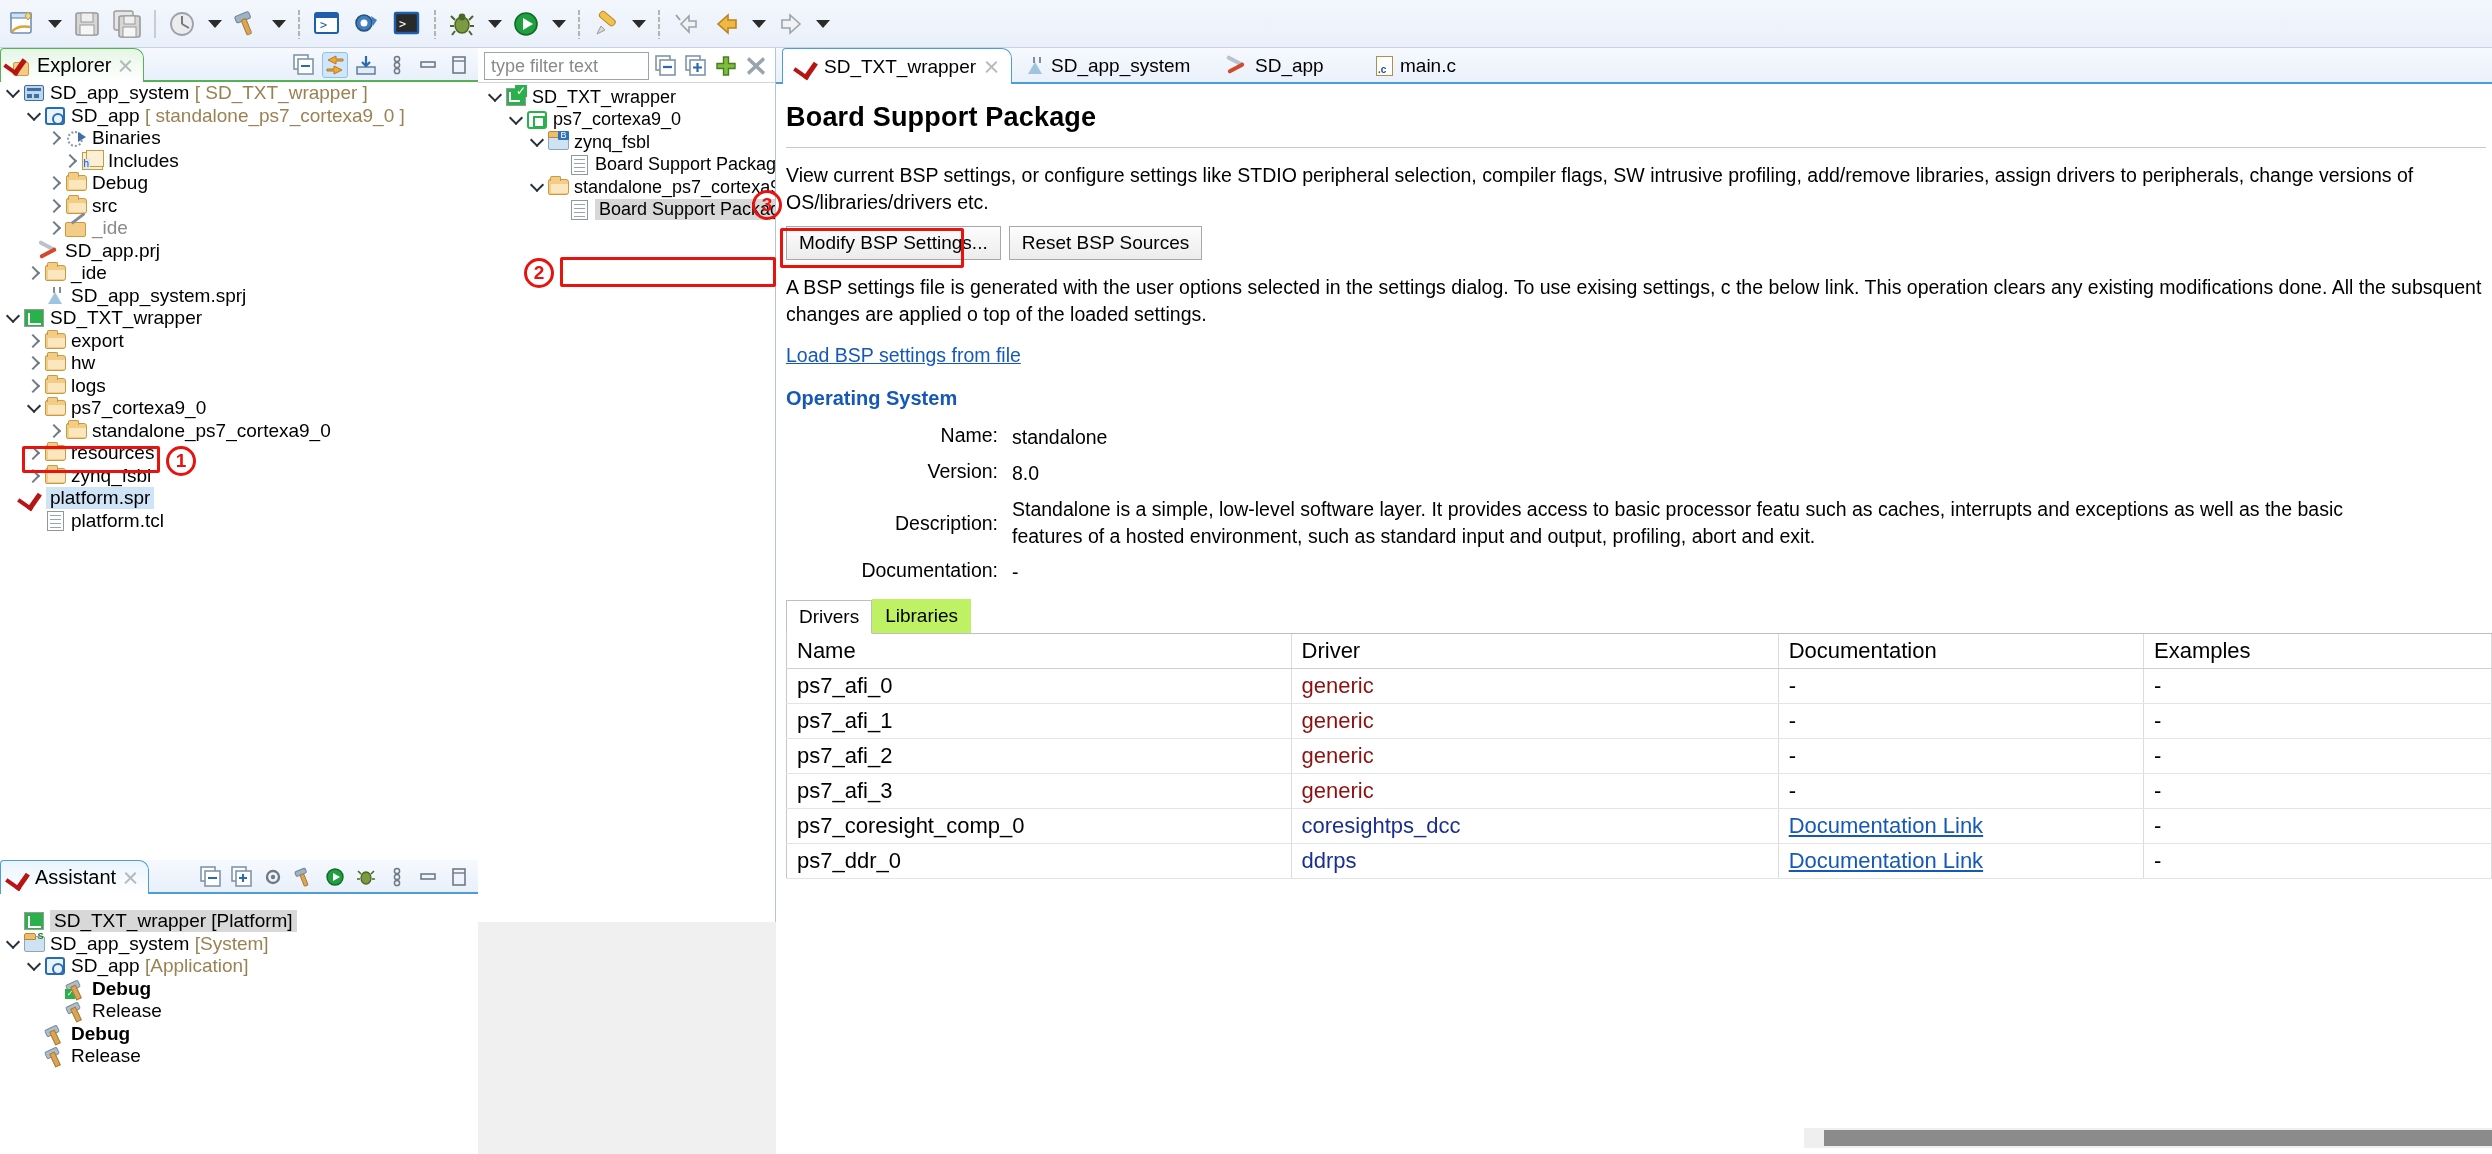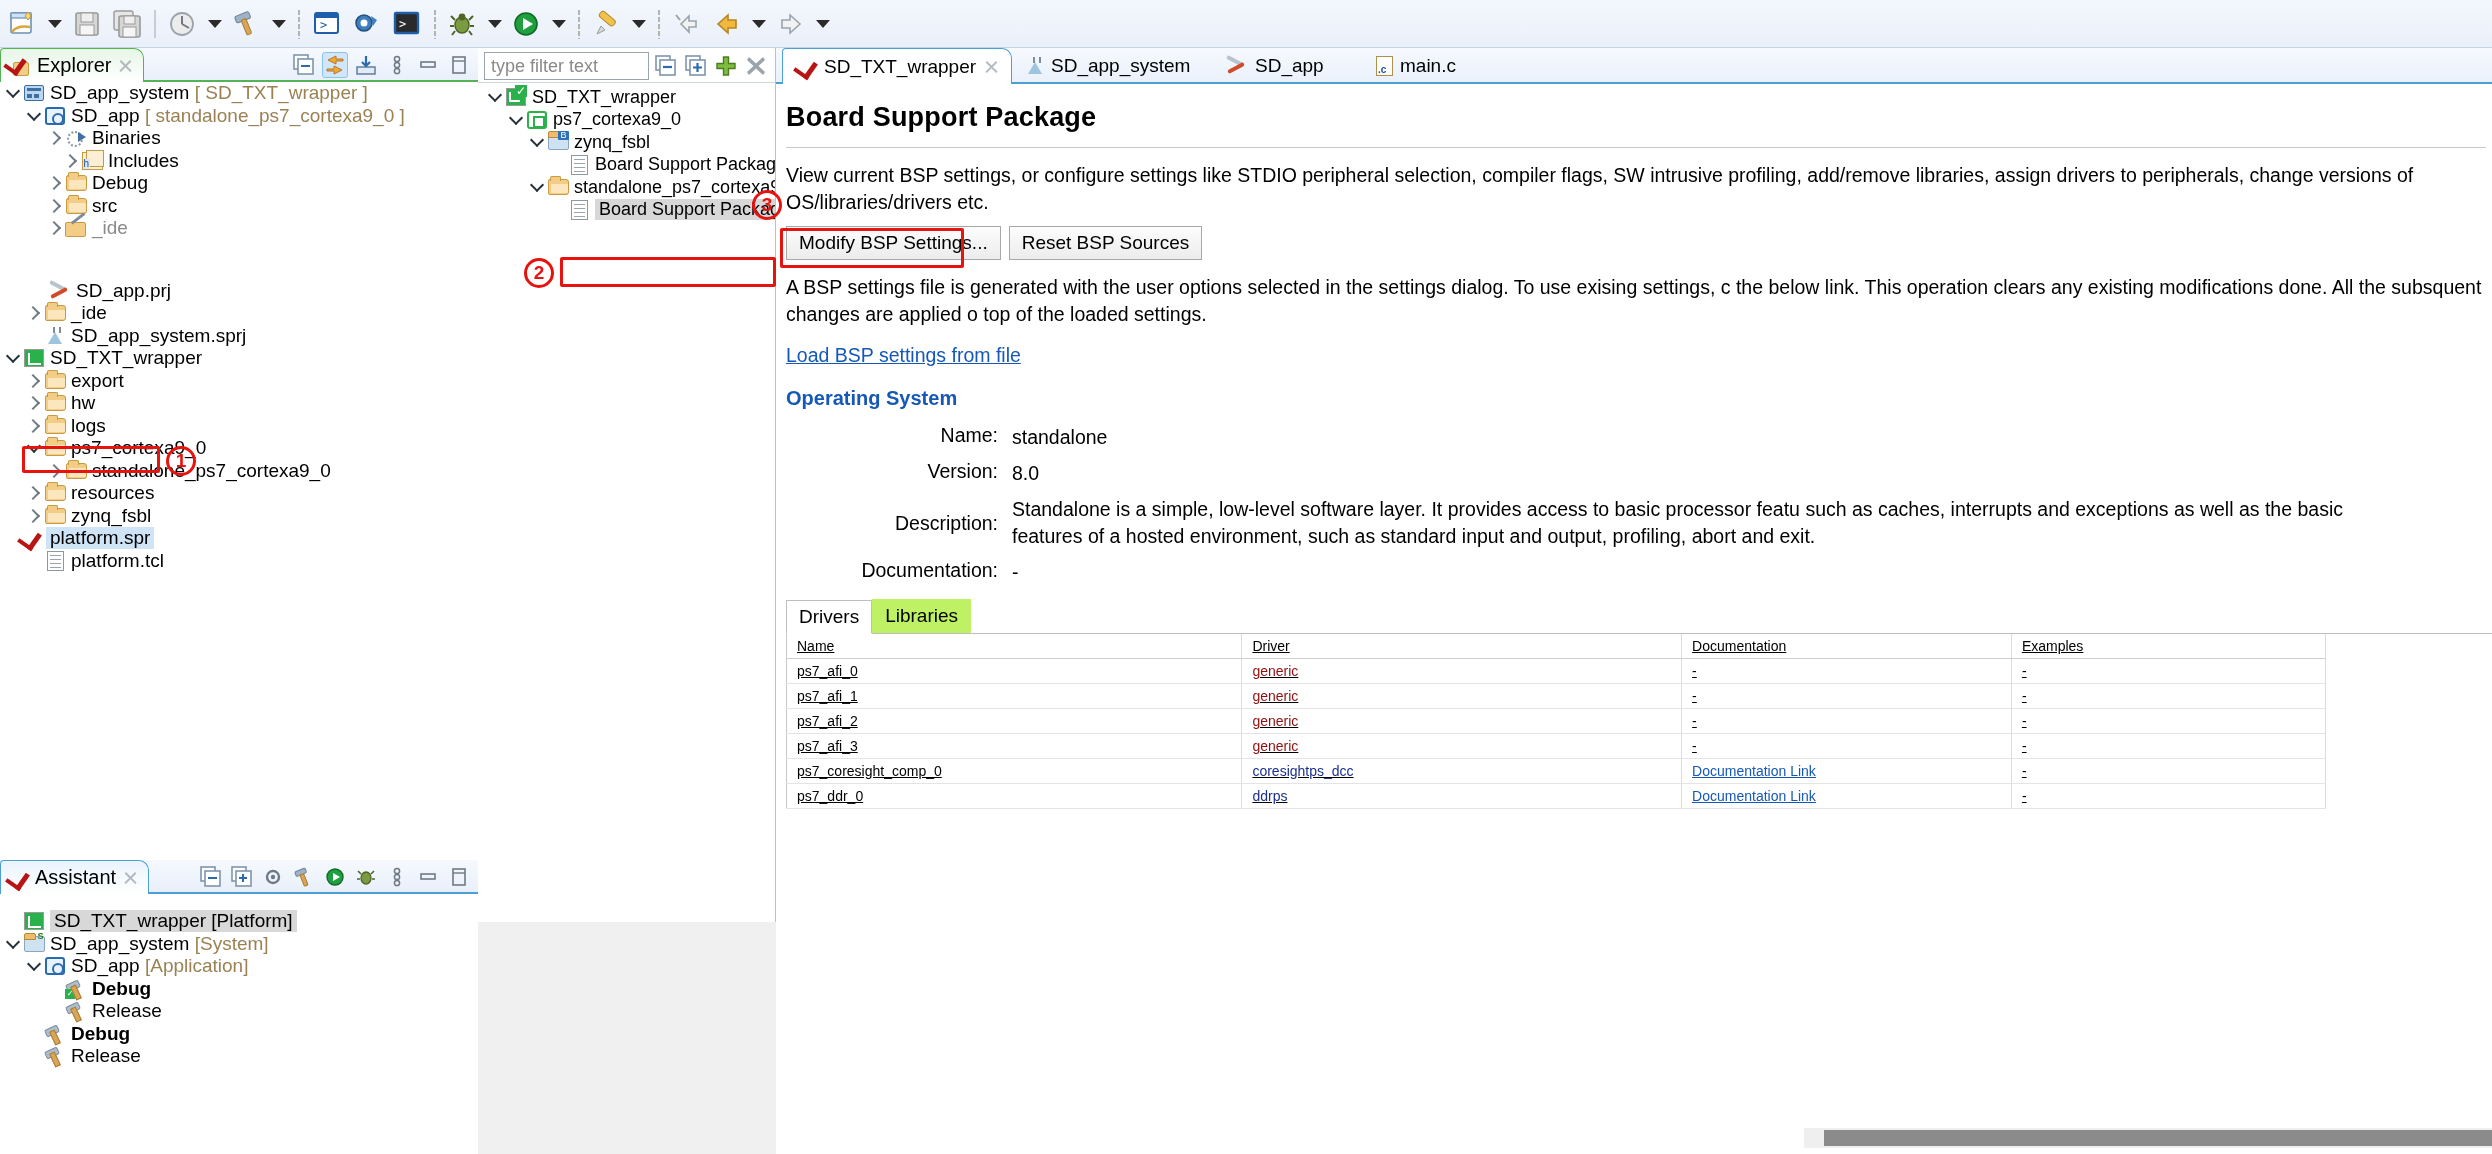--- a/index.html
+++ b/index.html
@@ -146,21 +146,21 @@
   .oslist { margin-top:14px; font-size:19.5px; }
   .osrow { display:flex; margin-bottom:9px; }
   .oslab { width:226px; text-align:right; padding-right:14px; flex:0 0 226px; }
   .osval { line-height:27px; }
 
   
   .dtabs { display:flex; align-items:flex-end; height:34px; margin-top:14px; border-bottom:1px solid #bfbfbf; width:1706px; }
   .dtab { height:34px; padding:0 12px; font-size:19px; display:flex; align-items:center; border:1px solid transparent; }
   .dtab.active { background:#fff; border:1px solid #bfbfbf; border-bottom:1px solid #fff; margin-bottom:-1px; }
   .dtab.inactive { background:#bef264; }
-  .dtable { width:1540px; border:1px solid #c8c8c8; border-top:none; font-size:14px; border-collapse:collapse;text-decoration:underline; }
+  .dtable { width:1706px; border:1px solid #c8c8c8; border-top:none; font-size:22px; border-collapse:collapse; }
   .dtable td, .dtable th { border-right:1px solid #dcdcdc; border-bottom:1px solid #e4e4e4; padding:4px 10px; text-align:left; font-weight:normal; height:22px; }
   .dtable th { border-bottom:1px solid #d0d0d0; }
   .c-name{width:290px;} .c-drv{width:280px;} .c-doc{width:210px;} .c-ex{width:200px;}
   .drv-red { color:#8e1010; }
   .drv-blue { color:#1a2f8e; }
   .doclink { color:#1558b8; text-decoration:underline; }
   .hscroll { position:absolute; left:1028px; bottom:6px; width:1440px; height:20px; background:#efefef; }
   .hscroll .thumb { position:absolute; left:20px; top:2px; width:680px; height:16px; background:#8b8b8b; }
 </style>
 </head>
@@ -364,21 +364,21 @@
           </span>
           <span style="padding: 0px;"><span>src</span></span>
         </div>
         <div class="trow" style="padding-left: 46px;">
           <span class="twist c"></span>
           <span class="tico">
             <span class="ic-pen"></span>
           </span>
           <span style="padding: 0px;"><span style="color: rgb(138, 138, 138);">_ide</span></span>
         </div>
-        <div class="trow" style="padding-left: 30px; margin-top: 40px;">
+        <div class="trow" style="padding-left: 19px;">
           <span class="twist"></span>
           <span class="tico">
             <span class="ic-tools"></span>
           </span>
           <span style="padding: 0px;"><span>SD_app.prj</span></span>
         </div>
         <div class="trow" style="padding-left: 25px;">
           <span class="twist c"></span>
           <span class="tico">
             <span class="ic-folder"></span>

